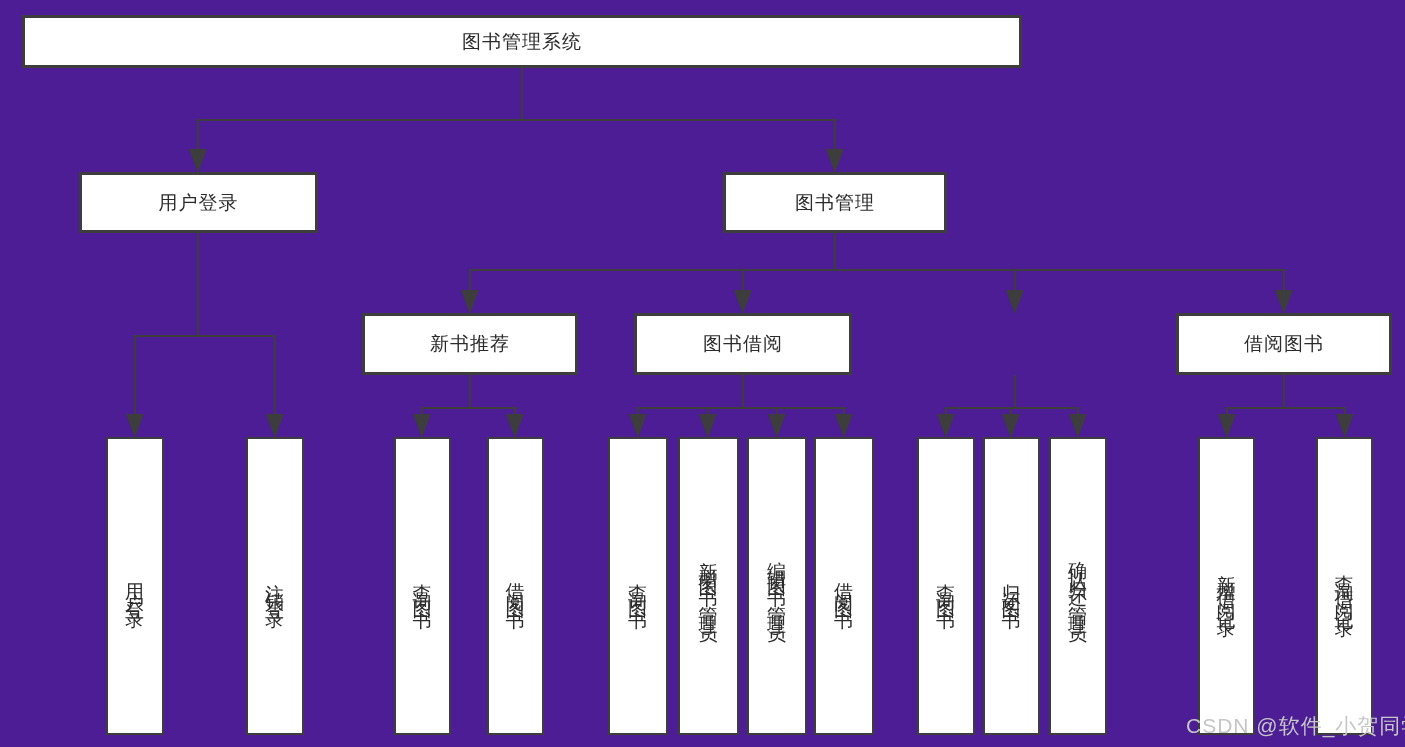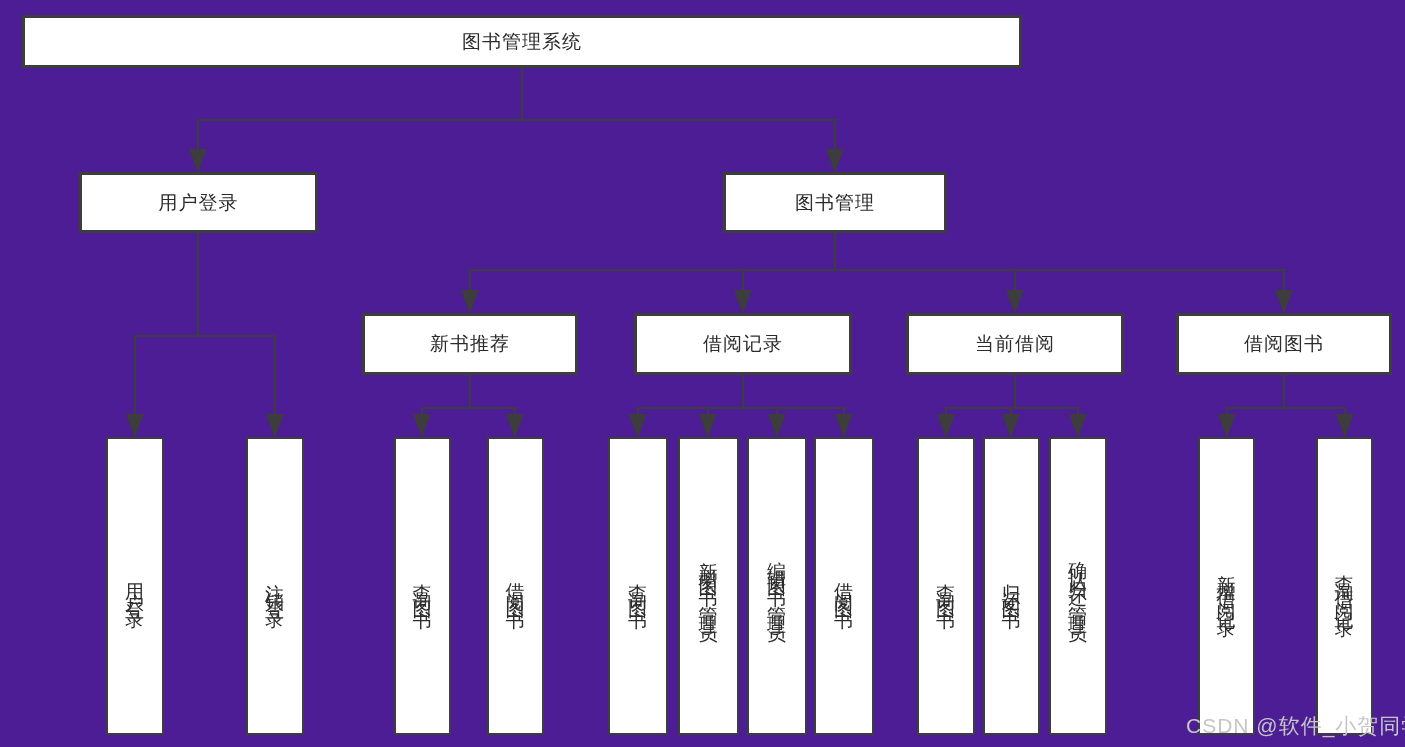--- a/index.html
+++ b/index.html
@@ -73,24 +73,21 @@
     <span class="hlabel">用户登录</span>
   </div>
   <div class="box" style="left:362px;top:313px;width:216px;height:62px">
     <span class="hlabel">新书推荐</span>
   </div>
 
   <div class="box" style="left:723px;top:172px;width:224px;height:61px">
     <span class="hlabel">图书管理</span>
   </div>
   <div class="box" style="left:634px;top:313px;width:218px;height:62px">
-    <span class="hlabel">借阅记录</span>
-  </div>
-  <div class="box" style="left:906px;top:313px;width:218px;height:62px">
-    <span class="hlabel">当前借阅</span>
+    <span class="hlabel">图书借阅</span>
   </div>
   <div class="box" style="left:1176px;top:313px;width:216px;height:62px">
     <span class="hlabel">借阅图书</span>
   </div>
 
   <div class="box leaf" style="left:106px;width:58px">
     <span class="vlabel">用户登录</span>
   </div>
   <div class="box leaf" style="left:246px;width:58px">
     <span class="vlabel">注销登录</span>

